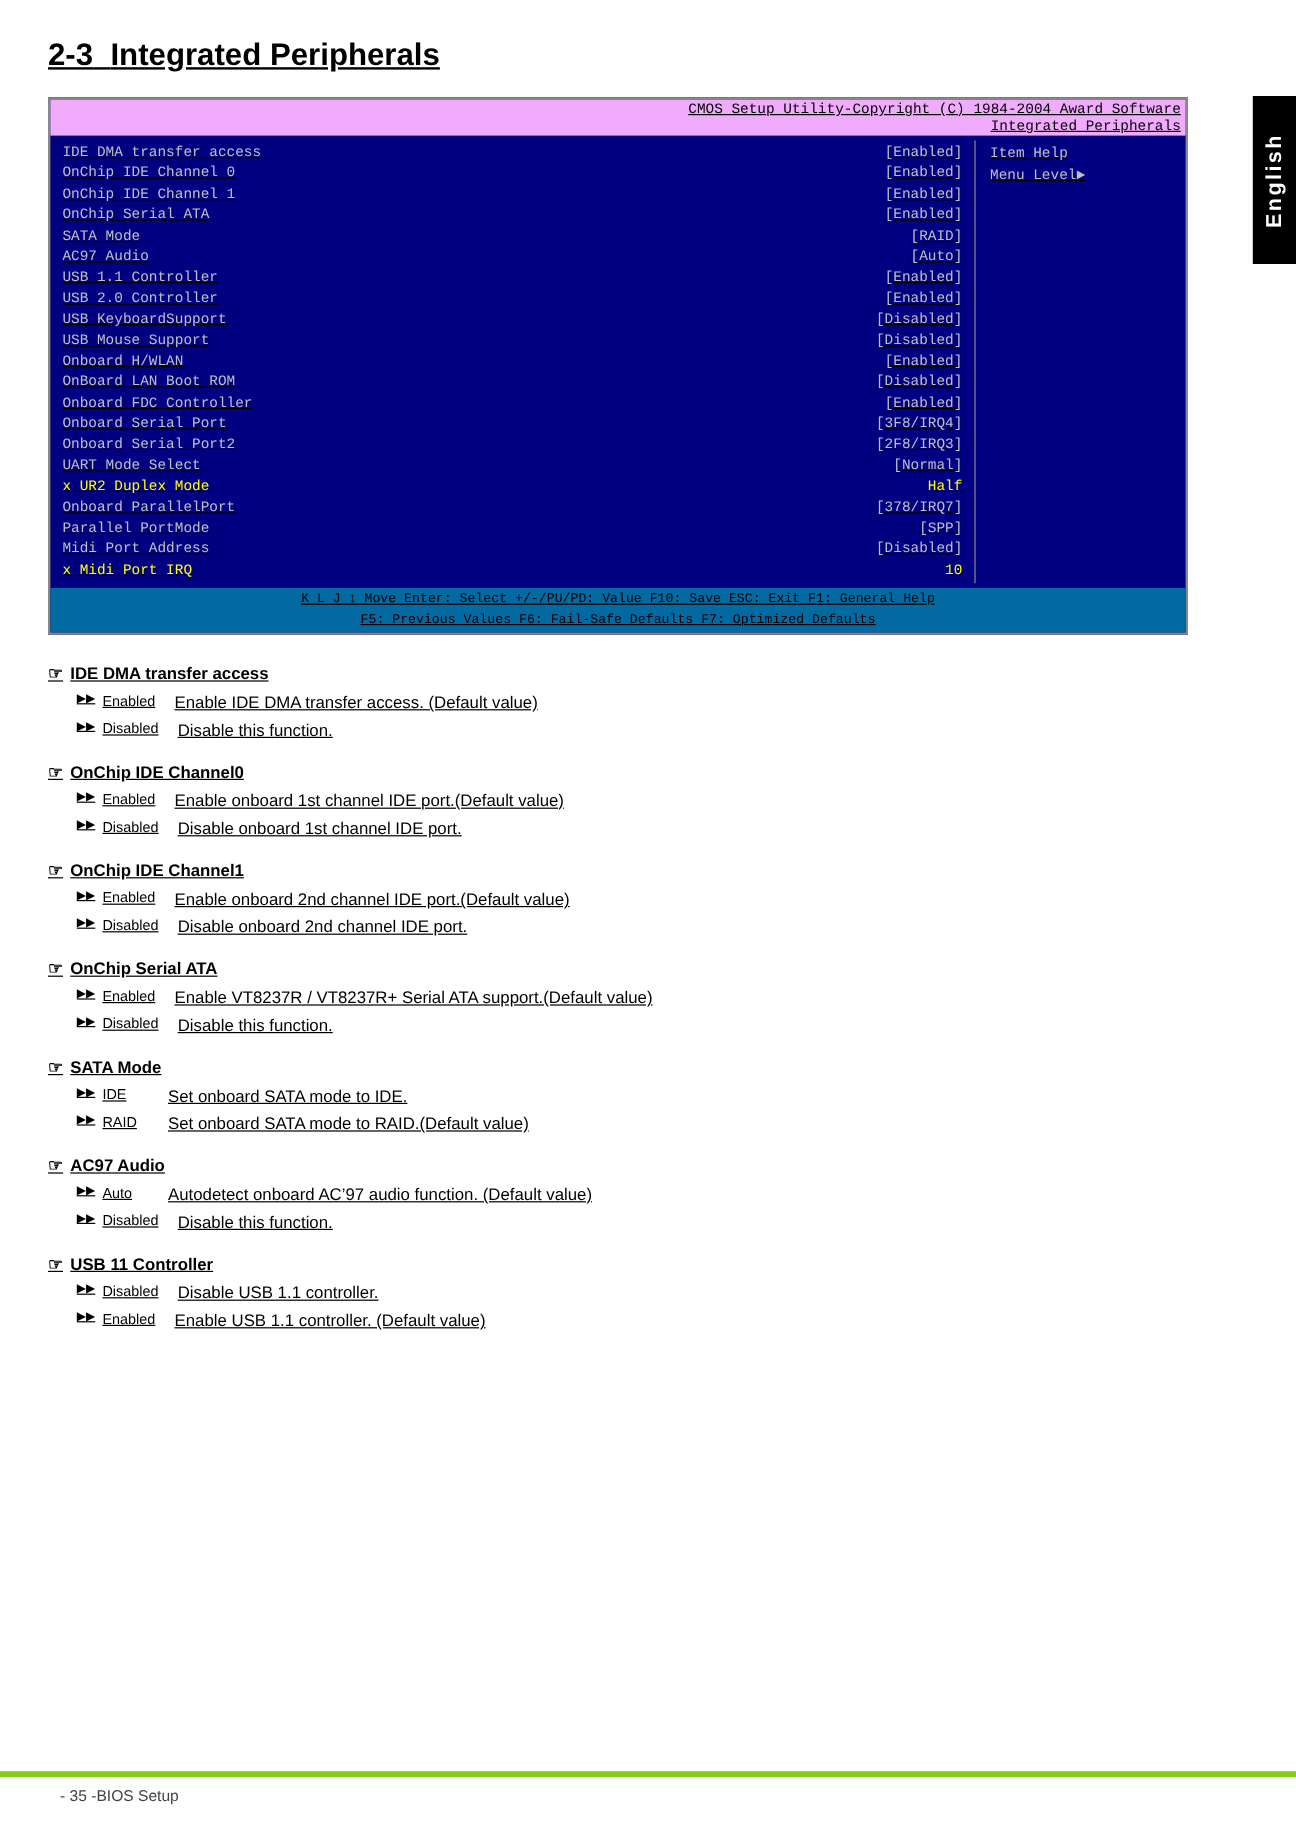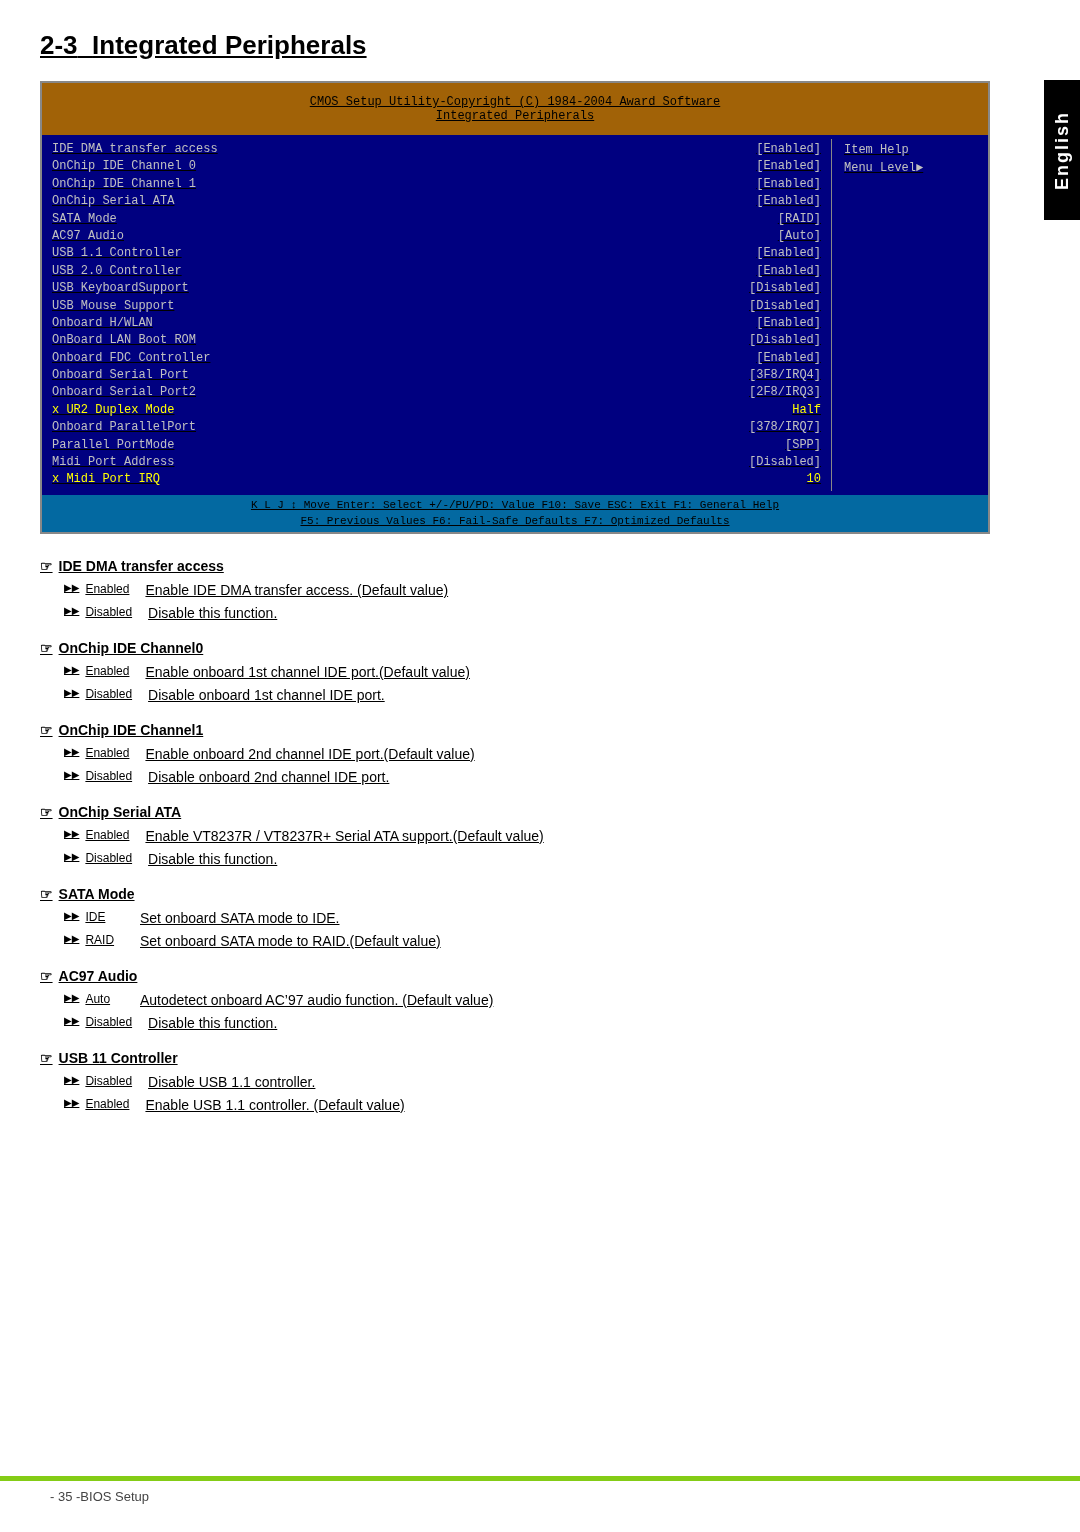--- a/index.html
+++ b/index.html
@@ -57,41 +57,41 @@
       border: 2px solid #888;
       background: #000080;
       color: #c0c0c0;
       font-family: 'Courier New', monospace;
       font-size: 12px;
       margin-bottom: 24px;
       padding: 0;
     }
 
     .bios-header {
-      background: #a16207;
+      background: #f0abfc;
       color: #000;
-      text-align: center;
-      padding: 12px 4px;
+      text-align: right;
+      padding: 1px 4px;
       font-family: 'Courier New', monospace;
       font-size: 12px;
     }
 
     .bios-body {
       display: flex;
       padding: 4px 0;
       min-height: 240px;
     }
 
     .bios-left {
       flex: 1;
       padding: 2px 8px;
     }
 
     .bios-right {
-      width: 157px;
+      width: 176px;
       padding: 2px 8px;
       border-left: 1px solid #888;
       color: #c0c0c0;
     }
 
     .bios-row {
       display: flex;
       justify-content: space-between;
       padding: 0 2px;
       line-height: 1.45;
@@ -271,20 +271,24 @@
             <span class="bios-value">[Enabled]</span>
           </div>
           <div class="bios-row">
             <span class="bios-label">Onboard Serial Port</span>
             <span class="bios-value">[3F8/IRQ4]</span>
           </div>
           <div class="bios-row">
             <span class="bios-label">Onboard Serial Port2</span>
             <span class="bios-value">[2F8/IRQ3]</span>
           </div>
+          <div class="bios-row">
+            <span class="bios-label">UART Mode Select</span>
+            <span class="bios-value">[Normal]</span>
+          </div>
           <div class="bios-row highlight">
             <span class="bios-label">x  UR2 Duplex Mode</span>
             <span class="bios-value">Half</span>
           </div>
           <div class="bios-row">
             <span class="bios-label">Onboard ParallelPort</span>
             <span class="bios-value">[378/IRQ7]</span>
           </div>
           <div class="bios-row">
             <span class="bios-label">Parallel PortMode</span>

